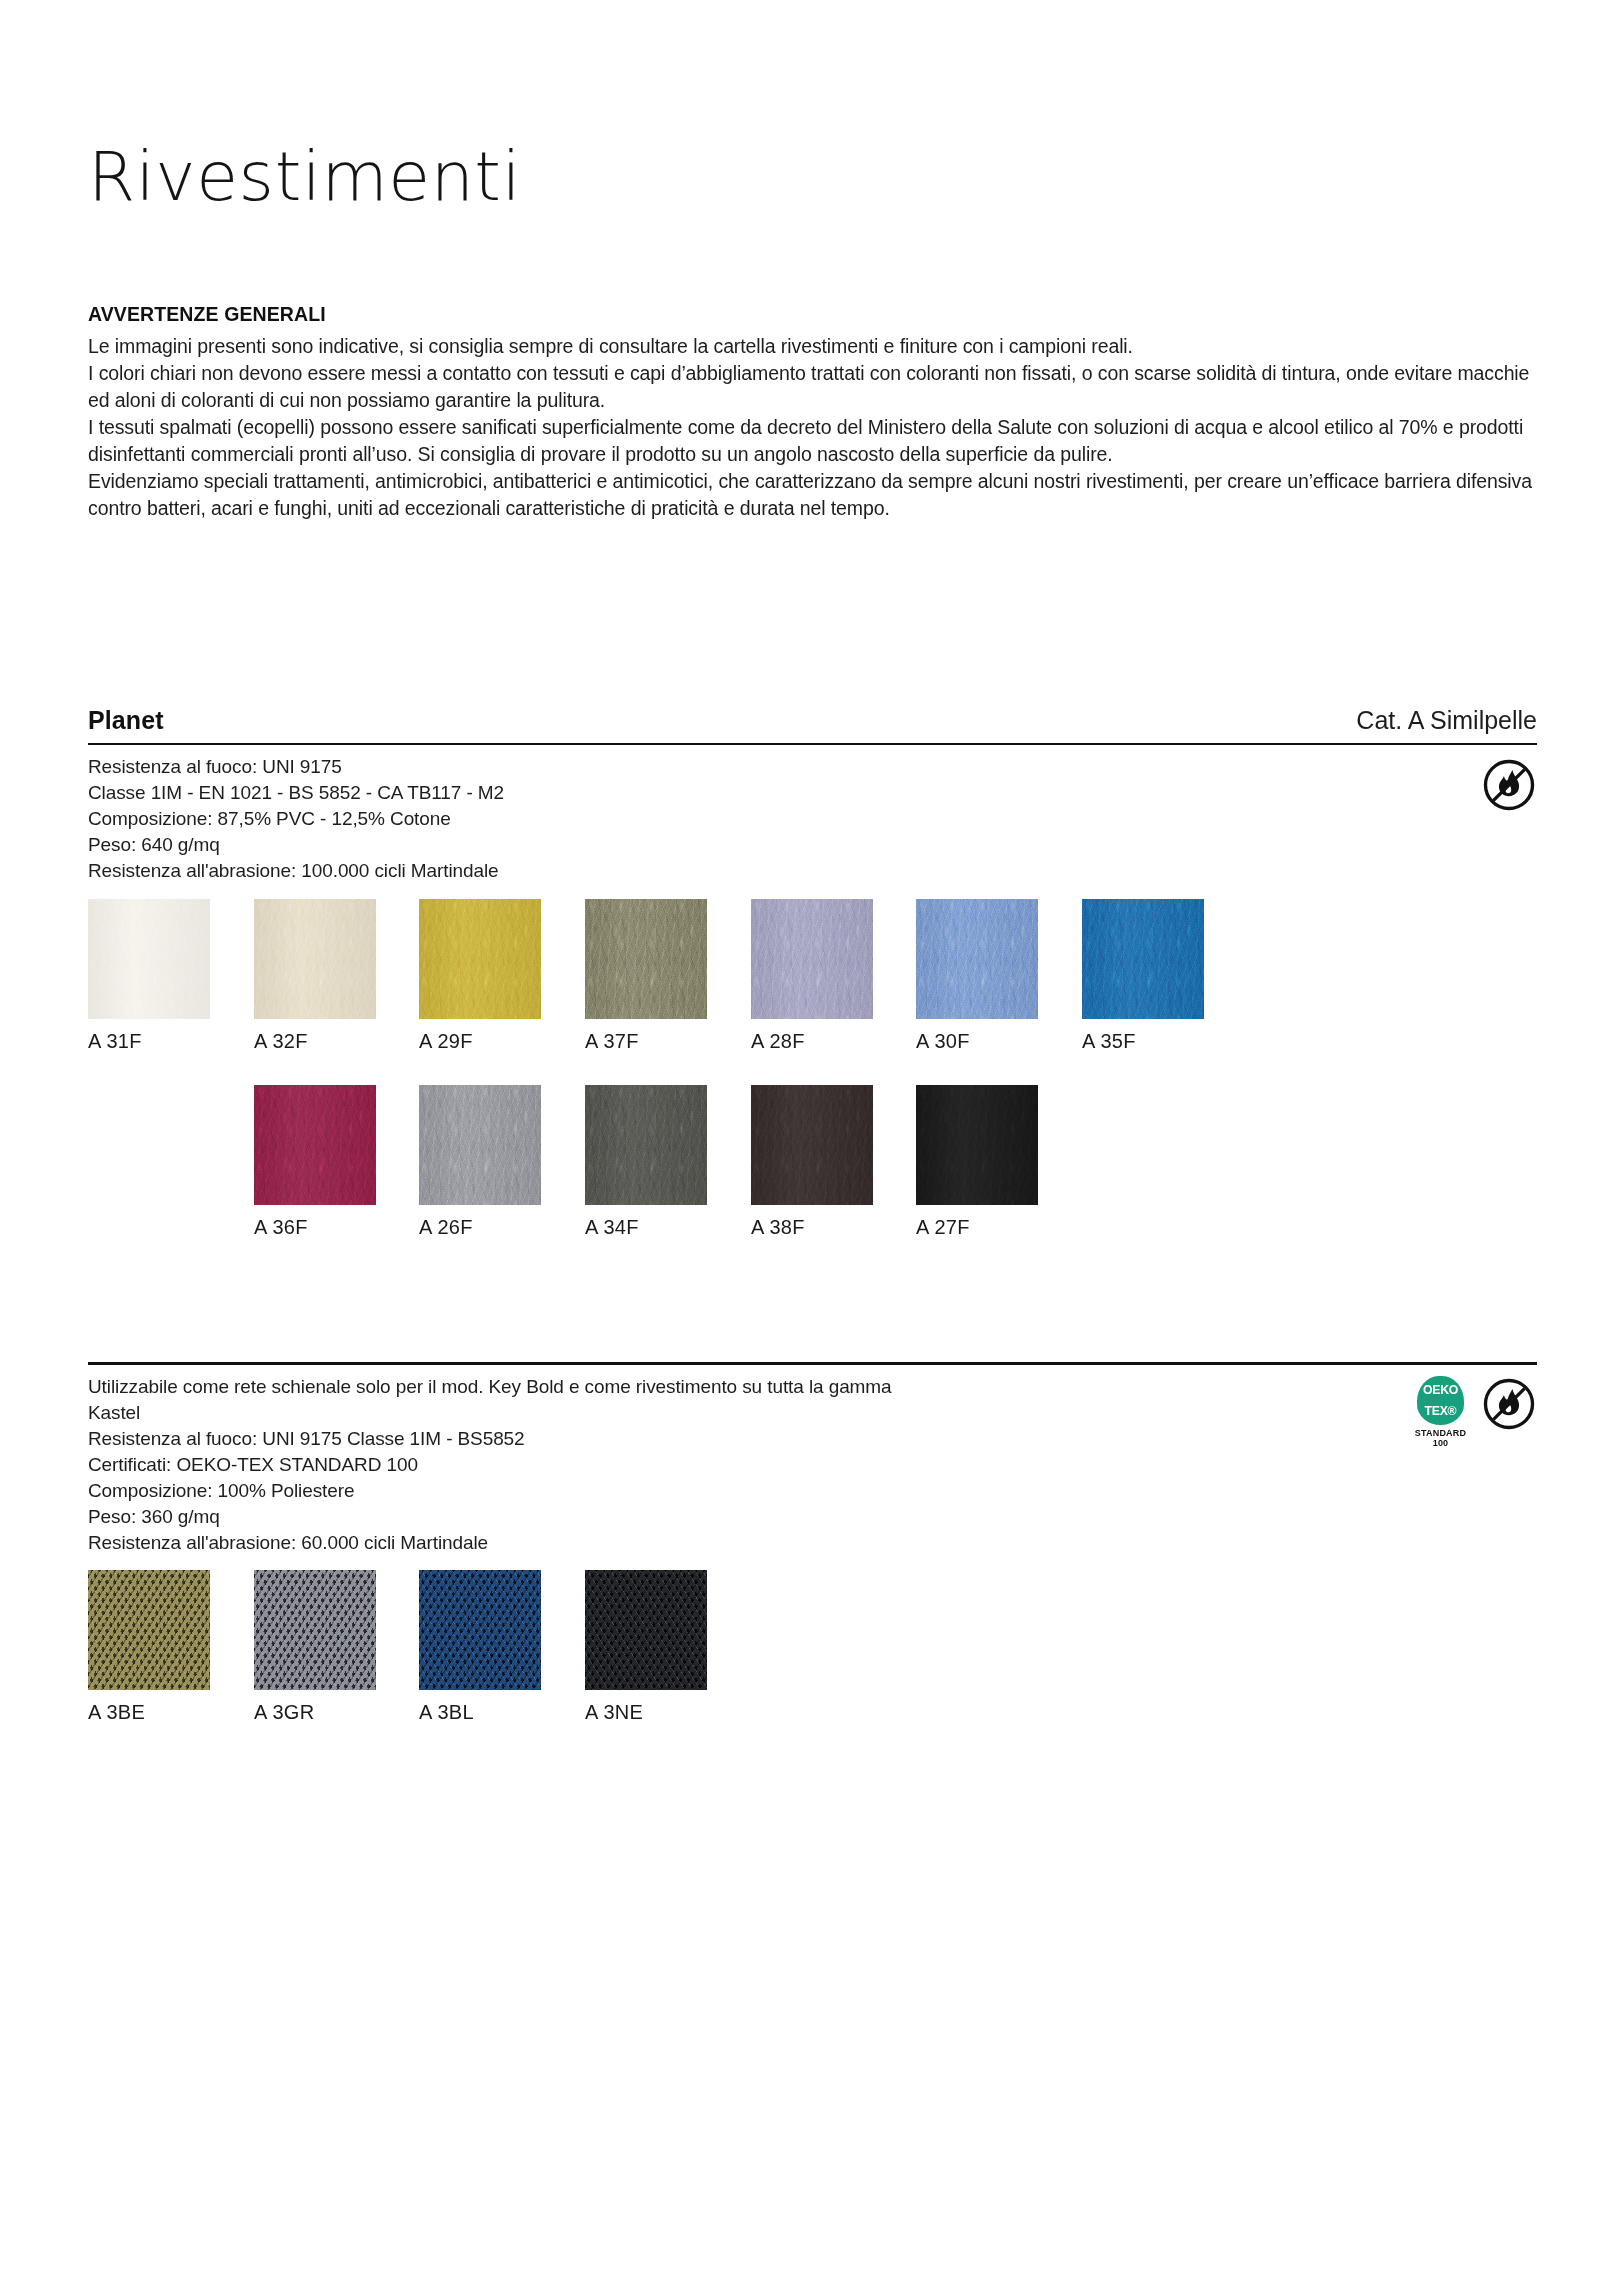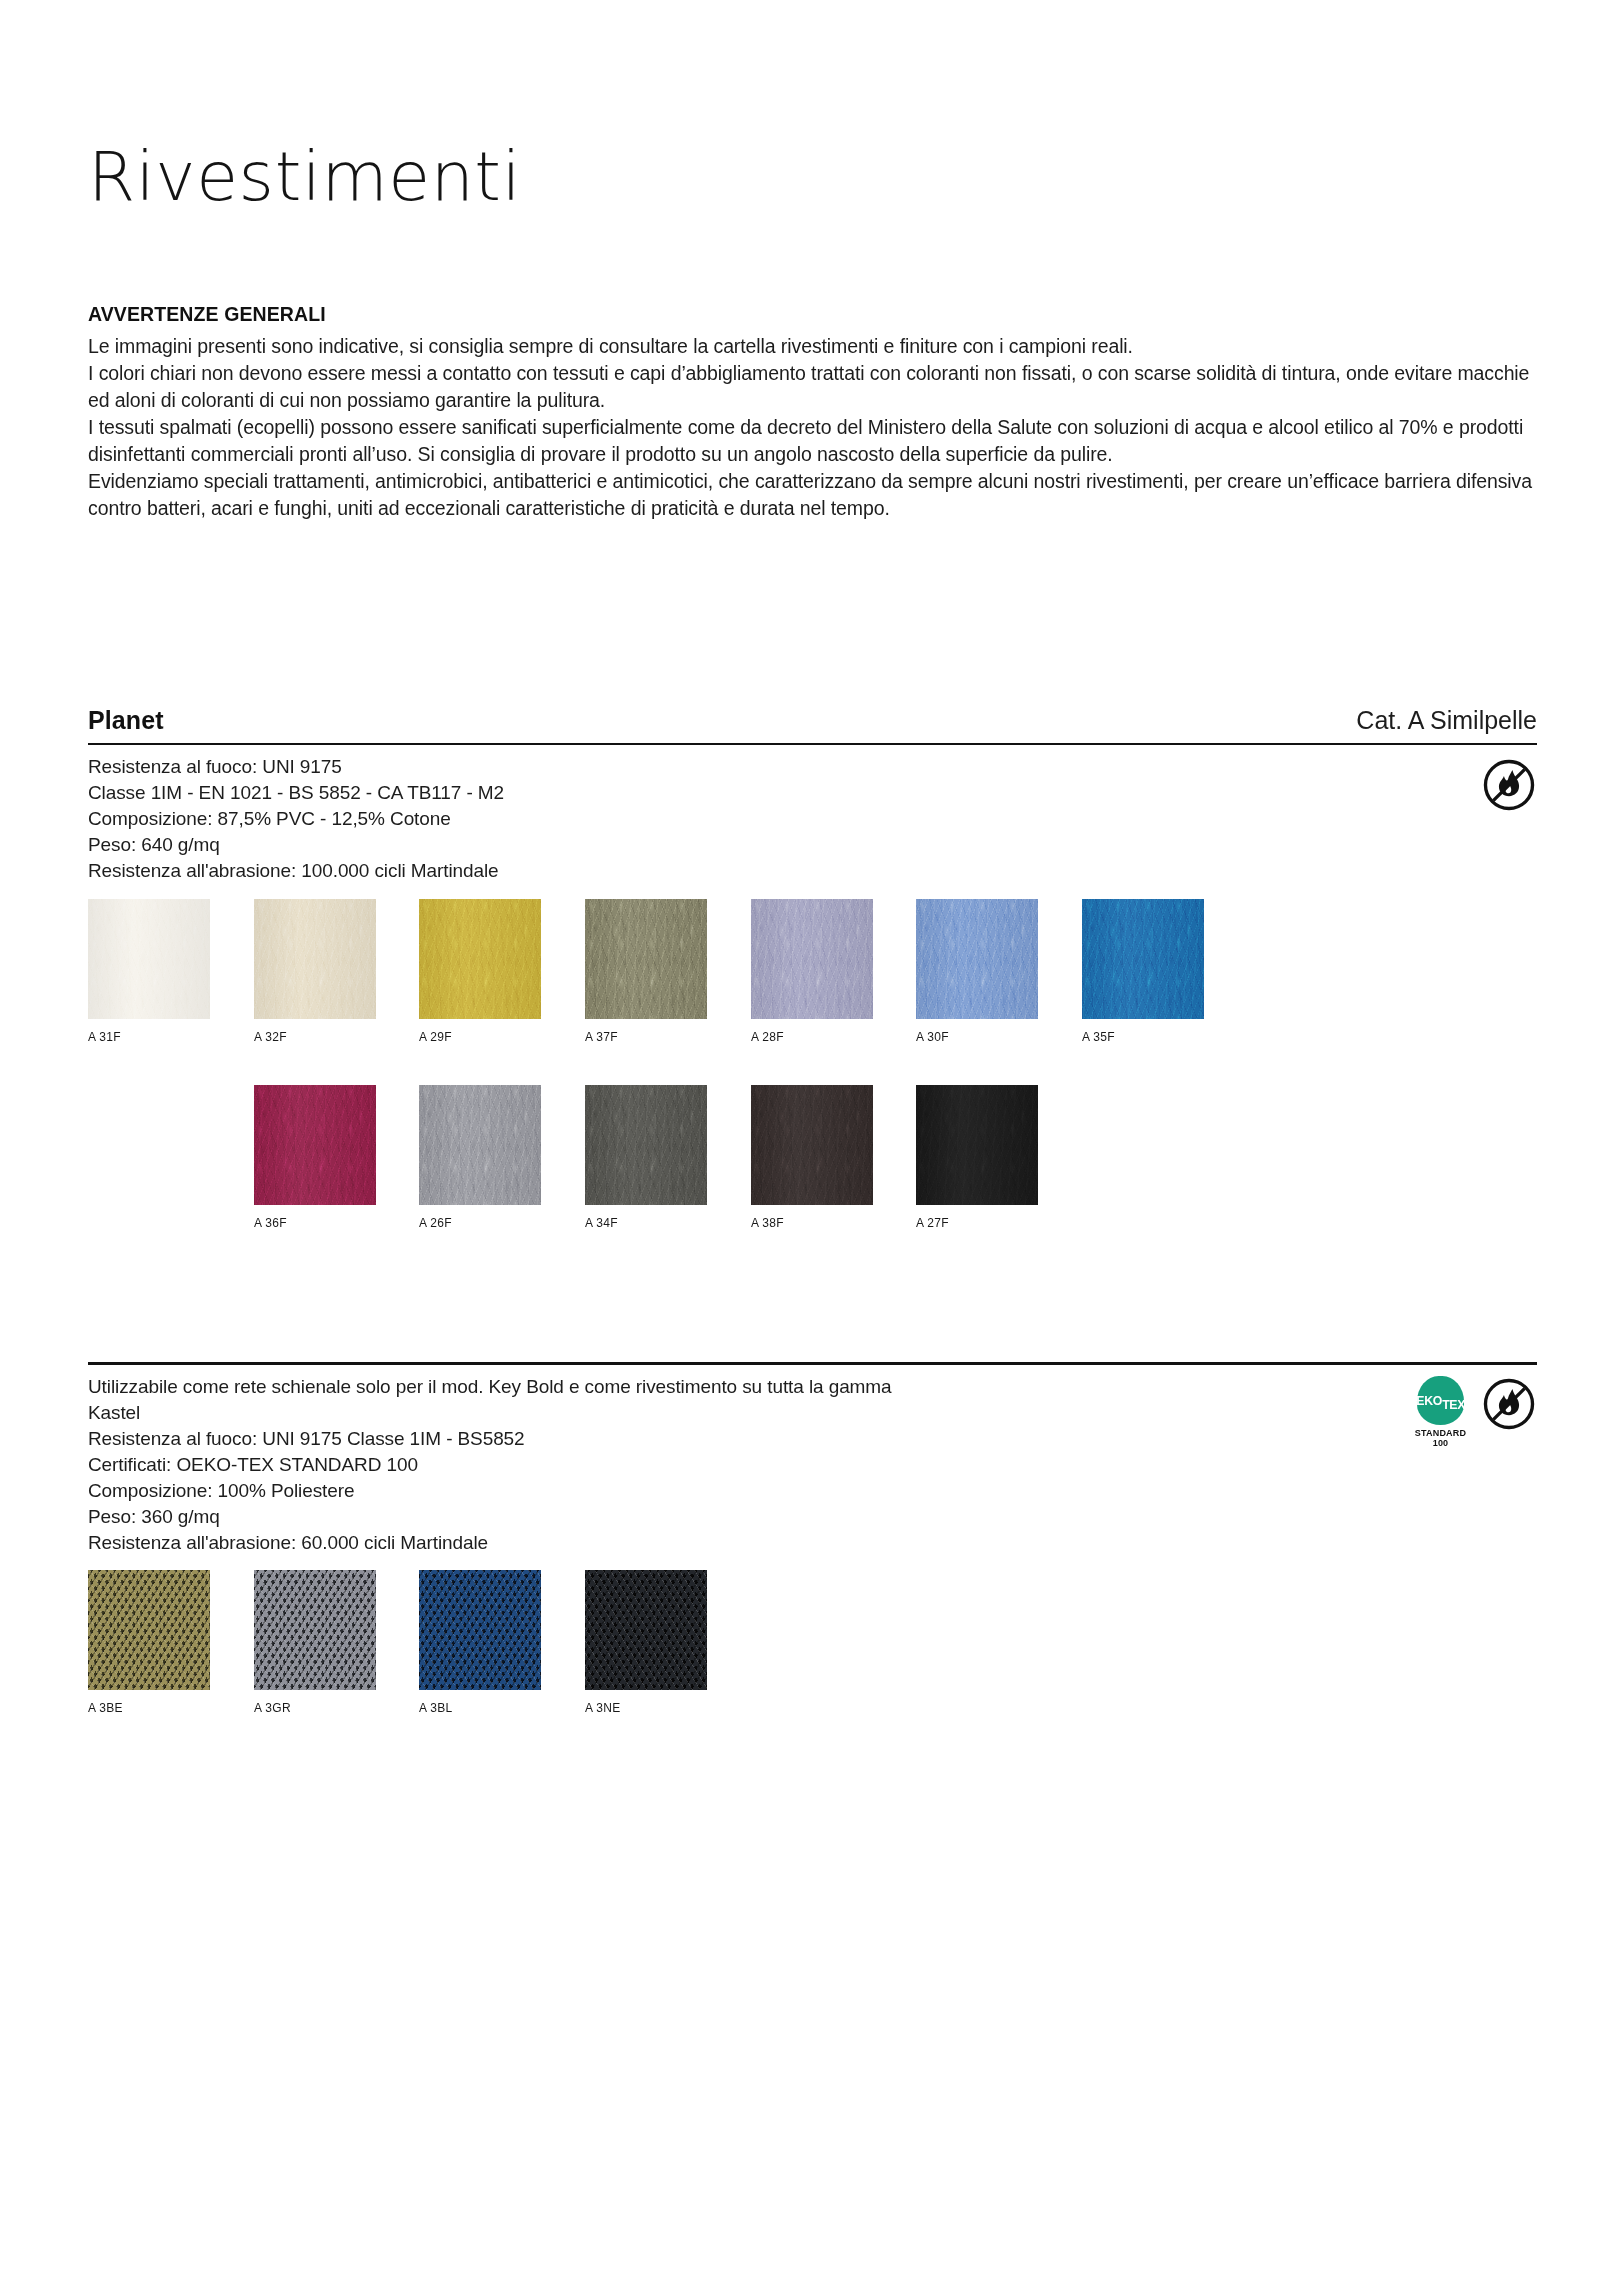--- a/index.html
+++ b/index.html
@@ -120,21 +120,21 @@
     flex-direction: column;
     align-items: center;
   }
   .oeko-drop {
     width: 47px; height: 49px;
     background: #17a07e;
     border-radius: 50% 50% 50% 50% / 58% 58% 42% 42%;
     border-top-left-radius: 46% 52%;
     border-top-right-radius: 46% 52%;
     display: flex;
-    flex-direction: row;
+    flex-direction: column;
     align-items: center;
     justify-content: center;
     color: #fff;
     line-height: 1.0;
   }
   .oeko-drop .l1 { font-size: 12.3px; font-weight: 700; letter-spacing: -0.3px; }
   .oeko-drop .l2 { font-size: 12.3px; font-weight: 700; letter-spacing: -0.3px; margin-top: 8px;}
   .oeko-sub1 { font-size: 9px; font-weight: 700; color: #111; margin-top: 3.2px; letter-spacing: 0.2px;}
   .oeko-sub2 { font-size: 9px; font-weight: 700; color: #111; letter-spacing: 0.2px;}
 
@@ -150,21 +150,21 @@
     width: 122px;
   }
   .swatch-chip {
     width: 122px;
     height: 120px;
     position: relative;
     overflow: hidden;
   }
   .swatch-label {
     margin-top: 11px;
-    font-size: 12px;
+    font-size: 20px;
     color: #1a1a1a;
     letter-spacing: 0.3px;
     white-space: nowrap;
   }
 
   
   .grain {
     position: absolute;
     inset: 0;
     background-image:

